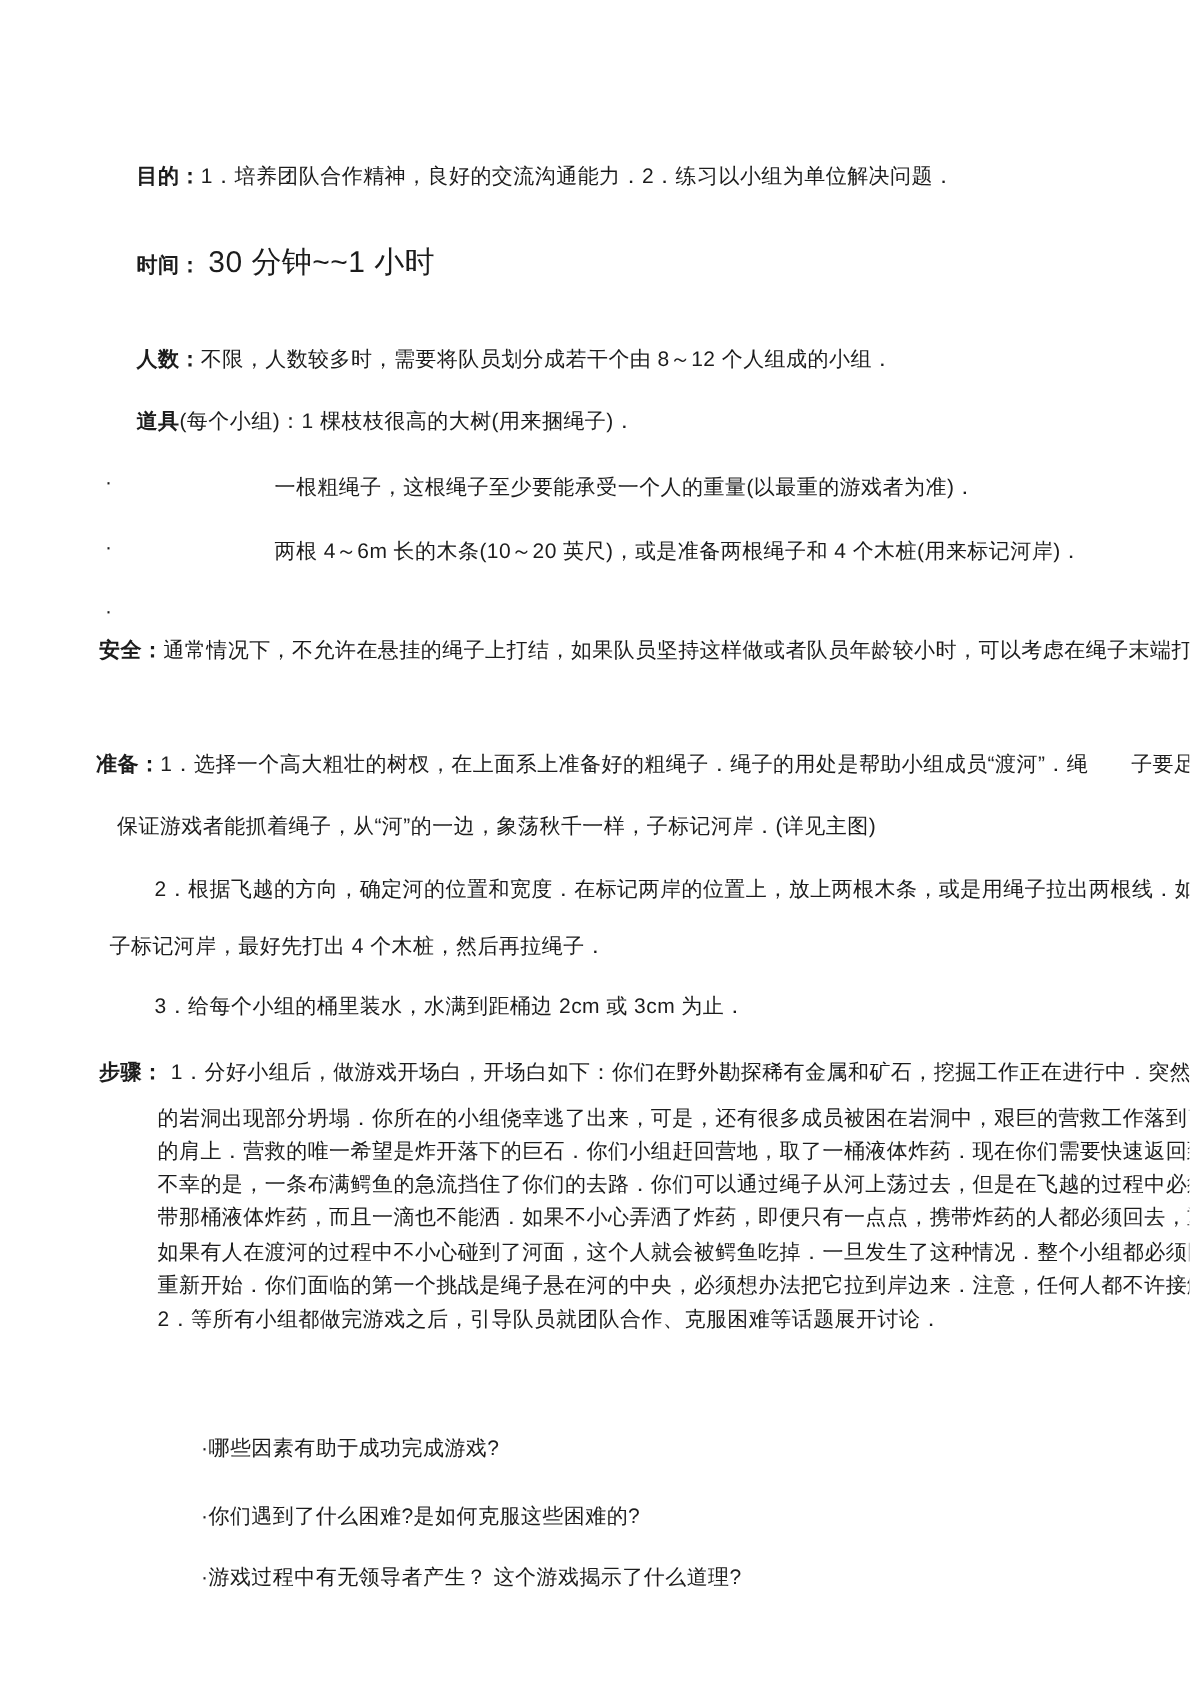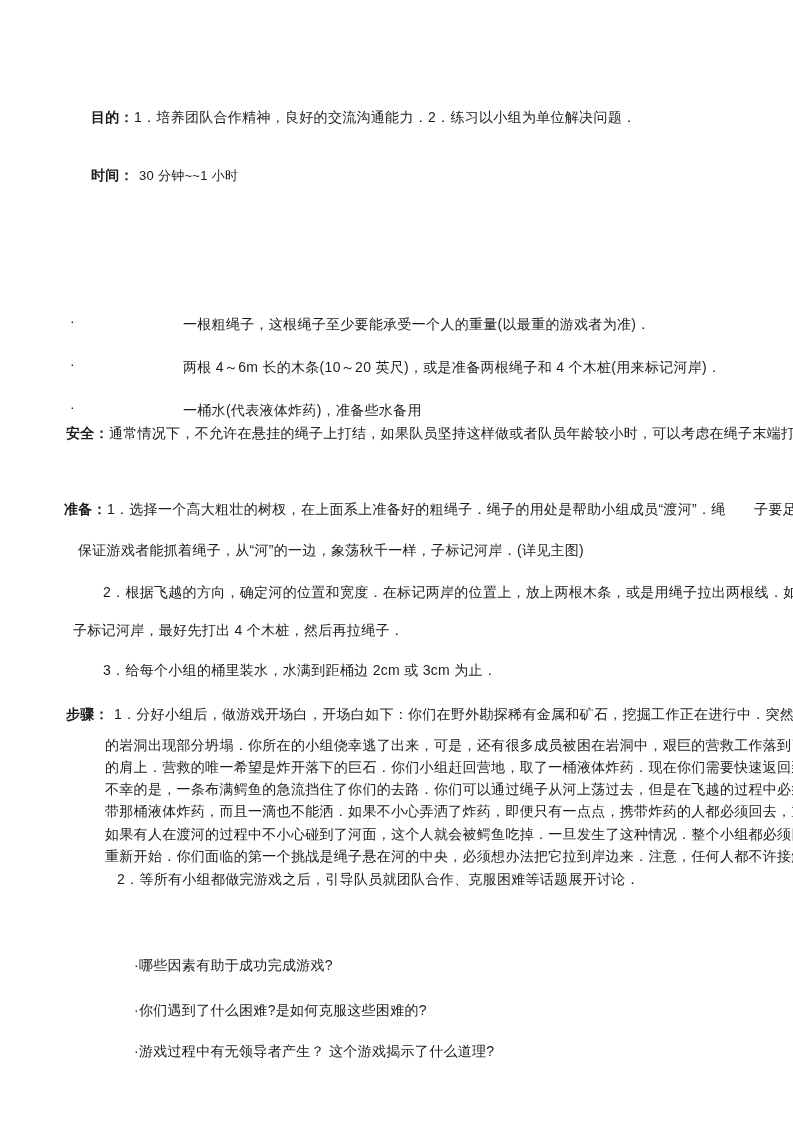--- a/index.html
+++ b/index.html
@@ -13,51 +13,56 @@
     font-size: 14px;
     overflow: hidden;
   }
   .line {
     position: absolute;
     white-space: nowrap;
     line-height: 18px;
     letter-spacing: 0.3px;
   }
   .lbl { font-weight: bold; }
-  .big { font-size: 13px; }
+  .big { font-size: 20px; }
   .gap { margin-left: 5px; }
   .dot {
     position: absolute;
     font-size: 14px;
     line-height: 14px;
   }
 </style>
 </head>
 <body>
 
 <div class="page">
 
   <div class="line" style="left:91px; top:108px">
     <span class="lbl">目的：</span><span>1．培养团队合作精神，良好的交流沟通能力．2．练习以小组为单位解决问题．</span>
   </div>
 
   <div class="line" style="left:91px; top:166px">
     <span class="lbl">时间：</span><span class="big gap">30 分钟~~1 小时</span>
   </div>
 
+  <div class="line" style="left:91px; top:230px">
+    <span class="lbl">人数：</span><span>不限，人数较多时，需要将队员划分成若干个由 8～12 个人组成的小组．</span>
+  </div>
 
+  <div class="line" style="left:91px; top:271px">
+    <span class="lbl">道具</span><span>(每个小组)：</span><span>1 棵枝枝很高的大树(用来捆绳子)．</span>
+  </div>
 
   <span class="dot" style="left:70px; top:314px">·</span>
   <div class="line" style="left:183px; top:315px">一根粗绳子，这根绳子至少要能承受一个人的重量(以最重的游戏者为准)．</div>
 
   <span class="dot" style="left:70px; top:357px">·</span>
   <div class="line" style="left:183px; top:358px">两根 4～6m 长的木条(10～20 英尺)，或是准备两根绳子和 4 个木桩(用来标记河岸)．</div>
 
   <span class="dot" style="left:70px; top:400px">·</span>
-  <div class="line" style="left:183px; top:401px">一桶水(代表液体炸药)，准备些水备用</div>
 
   <div class="line" style="left:66px; top:424px">
     <span class="lbl">安全：</span><span>通常情况下，不允许在悬挂的绳子上打结，如果队员坚持这样做或者队员年龄较小时，可以考虑在绳子末端打一个结，距</span>
   </div>
 
   <div class="line" style="left:64px; top:500px">
     <span class="lbl">准备：</span><span>1．选择一个高大粗壮的树杈，在上面系上准备好的粗绳子．绳子的用处是帮助小组成员“渡河”．绳　　子要足够长，以</span>
   </div>
   <div class="line" style="left:78px; top:541px">保证游戏者能抓着绳子，从“河”的一边，象荡秋千一样，子标记河岸．(详见主图)</div>
   <div class="line" style="left:103px; top:583px">2．根据飞越的方向，确定河的位置和宽度．在标记两岸的位置上，放上两根木条，或是用绳子拉出两根线．如果使用绳</div>
@@ -66,19 +71,19 @@
 
   <div class="line" style="left:66px; top:705px">
     <span class="lbl">步骤：</span><span class="gap">1．分好小组后，做游戏开场白，开场白如下：你们在野外勘探稀有金属和矿石，挖掘工作正在进行中．突然，正在开凿</span>
   </div>
   <div class="line" style="left:105px; top:736px">的岩洞出现部分坍塌．你所在的小组侥幸逃了出来，可是，还有很多成员被困在岩洞中，艰巨的营救工作落到了你们小组</div>
   <div class="line" style="left:105px; top:758px">的肩上．营救的唯一希望是炸开落下的巨石．你们小组赶回营地，取了一桶液体炸药．现在你们需要快速返回到出事地点．</div>
   <div class="line" style="left:105px; top:780px">不幸的是，一条布满鳄鱼的急流挡住了你们的去路．你们可以通过绳子从河上荡过去，但是在飞越的过程中必须有人要携</div>
   <div class="line" style="left:105px; top:802px">带那桶液体炸药，而且一滴也不能洒．如果不小心弄洒了炸药，即便只有一点点，携带炸药的人都必须回去，重新开始．</div>
   <div class="line" style="left:105px; top:825px">如果有人在渡河的过程中不小心碰到了河面，这个人就会被鳄鱼吃掉．一旦发生了这种情况．整个小组都必须回到对岸，</div>
   <div class="line" style="left:105px; top:847px">重新开始．你们面临的第一个挑战是绳子悬在河的中央，必须想办法把它拉到岸边来．注意，任何人都不许接触河面．</div>
-  <div class="line" style="left:117px; top:870px">2．等所有小组都做完游戏之后，引导队员就团队合作、克服困难等话题展开讨论．</div>
+  <div class="line" style="left:105px; top:870px">2．等所有小组都做完游戏之后，引导队员就团队合作、克服困难等话题展开讨论．</div>
 
   <div class="line" style="left:134px; top:1001px">·你们遇到了什么困难?是如何克服这些困难的?</div>
   <div class="line" style="left:134px; top:956px">·哪些因素有助于成功完成游戏?</div>
   <div class="line" style="left:134px; top:1042px">·游戏过程中有无领导者产生？ 这个游戏揭示了什么道理?</div>
 
 </div>
 
 </body></html>

